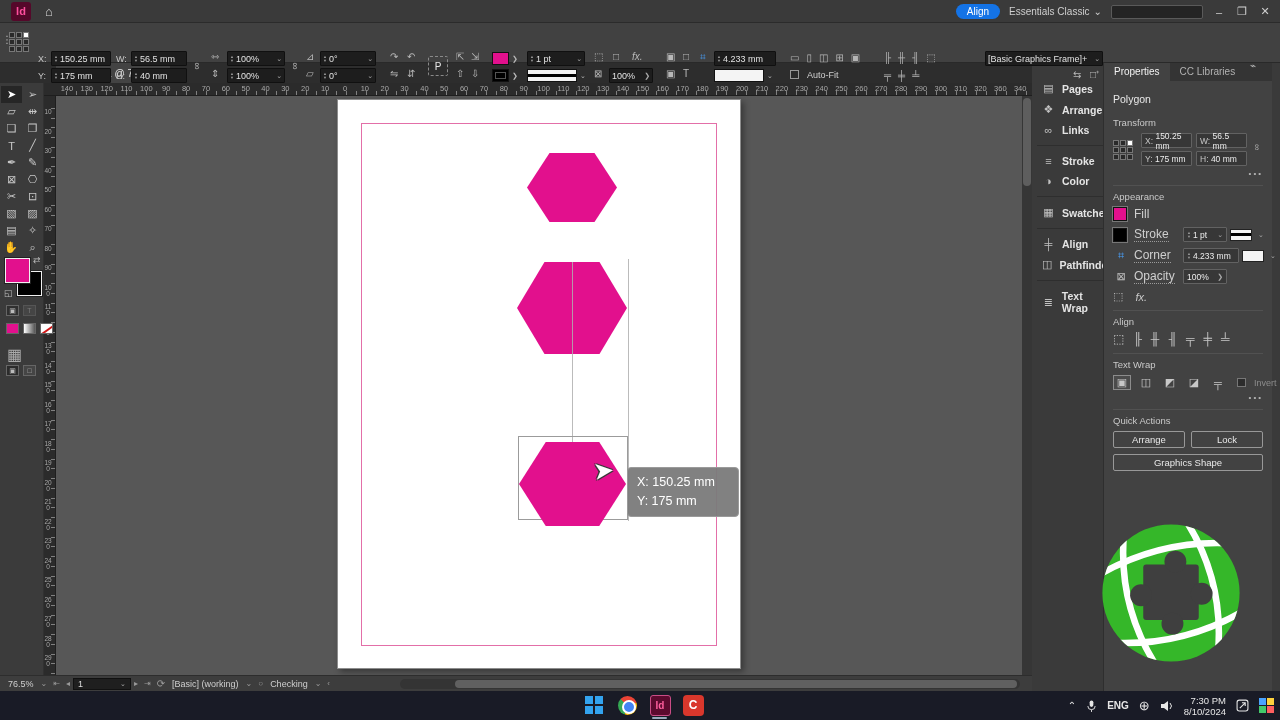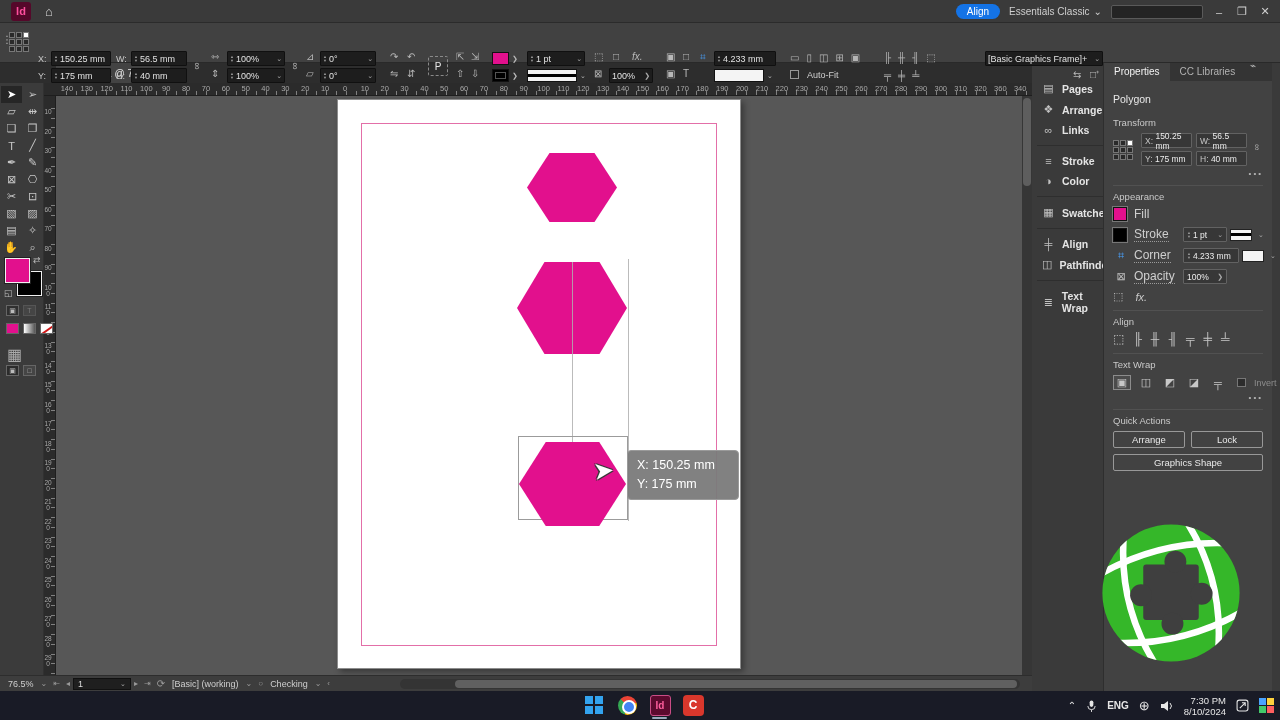--- a/index.html
+++ b/index.html
@@ -71,21 +71,21 @@
   
   #canvas { left:56px; top:96px; width:966px; height:579px; background:#575757; overflow:hidden; z-index:10; }
   #page { position:absolute; left:281px; top:3px; width:404px; height:570px; background:#fff; border:1px solid #8d8d8d; box-shadow:3px 3px 6px rgba(0,0,0,.35); }
   #marginbox { position:absolute; left:23px; top:23px; right:23px; bottom:22px; border:1px solid #e36fa8; }
   .hexa { position:absolute; background:#e2108d; clip-path:polygon(25% 0%,75% 0%,100% 50%,75% 100%,25% 100%,0% 50%); }
   #hex1 { left:189px; top:53px; width:90px; height:69px; }
   #hex2 { left:179px; top:162px; width:110px; height:92px; }
   #hex3 { left:181px; top:342px; width:107px; height:84px; }
   .vguide { position:absolute; width:1px; background:rgba(175,175,175,.85); }
   #selbox { position:absolute; left:180px; top:336px; width:110px; height:84px; border:1px solid #9b9b9b; }
-  #tooltip { position:absolute; left:571px; top:354px; width:112px; background:rgba(122,122,122,.95); border:1px solid #9a9a9a; border-radius:4px; padding:5px 9px; z-index:12; }
+  #tooltip { position:absolute; left:571px; top:371px; width:112px; background:rgba(122,122,122,.95); border:1px solid #9a9a9a; border-radius:4px; padding:5px 9px; z-index:12; }
   #tooltip div { color:#fff; font-size:12.5px; line-height:19px; white-space:nowrap; }
   #cursor { position:absolute; left:537px; top:360px; font-size:25px; color:#fff; transform:rotate(-6deg); z-index:13;
     text-shadow:-1px -1px 0 #3a3a3a,1px -1px 0 #3a3a3a,-1px 1px 0 #3a3a3a,1px 1px 0 #3a3a3a; }
 
   
   #vscroll { left:1022px; top:96px; width:10px; height:579px; background:#363636; z-index:26; }
   #vthumb { position:absolute; left:1px; top:2px; width:8px; height:88px; background:#5e5e5e; border-radius:4px; }
   #statusbar { left:0; top:675px; width:1032px; height:16px; background:#3d3d3d; border-top:1px solid #2d2d2d; display:flex; align-items:center; font-size:9px; color:#cfcfcf; z-index:26; }
   #statusbar .sp { margin:0 4px; }
   .pagefld { width:58px; height:12px; background:#1f1f1f; border:1px solid #111; color:#ddd; font-size:9px; display:flex; align-items:center; padding:0 4px; }

